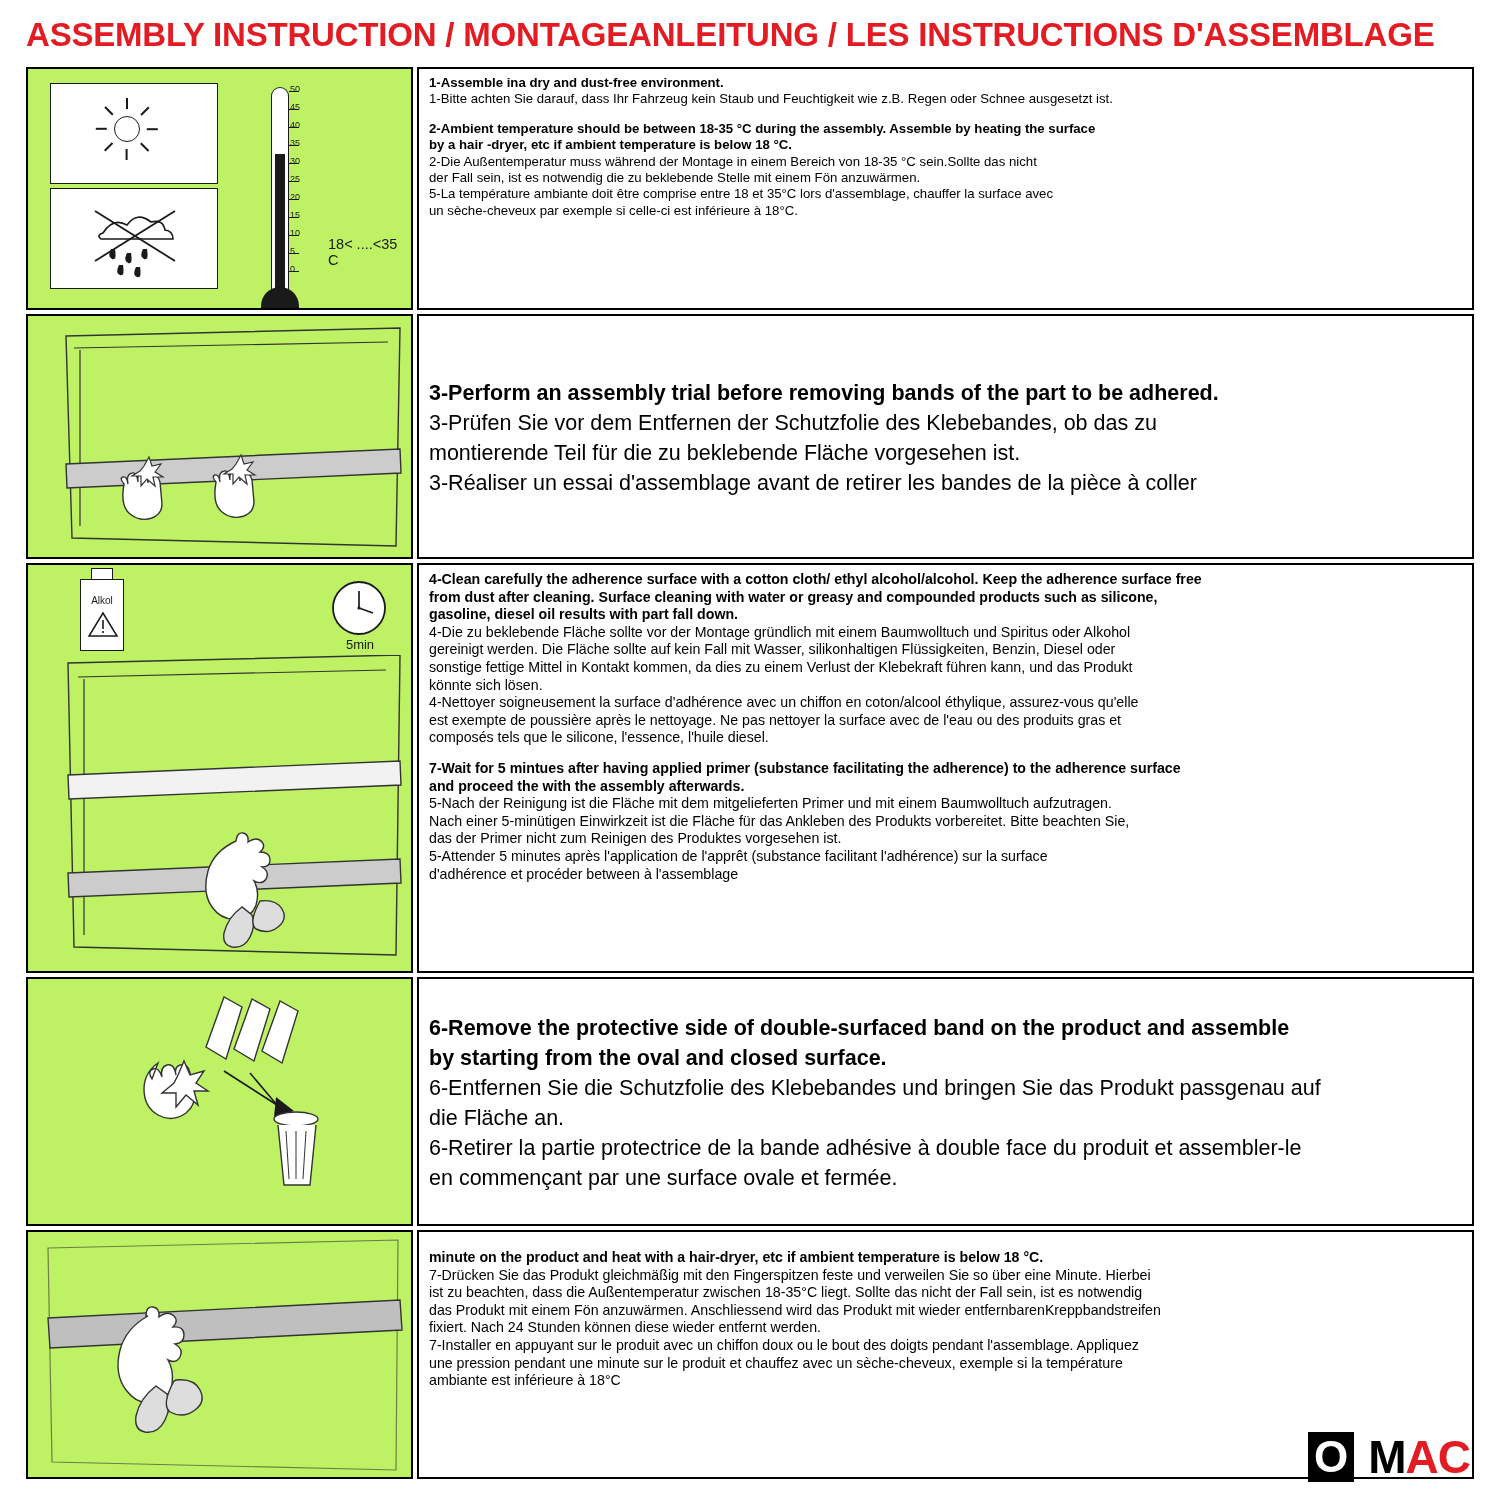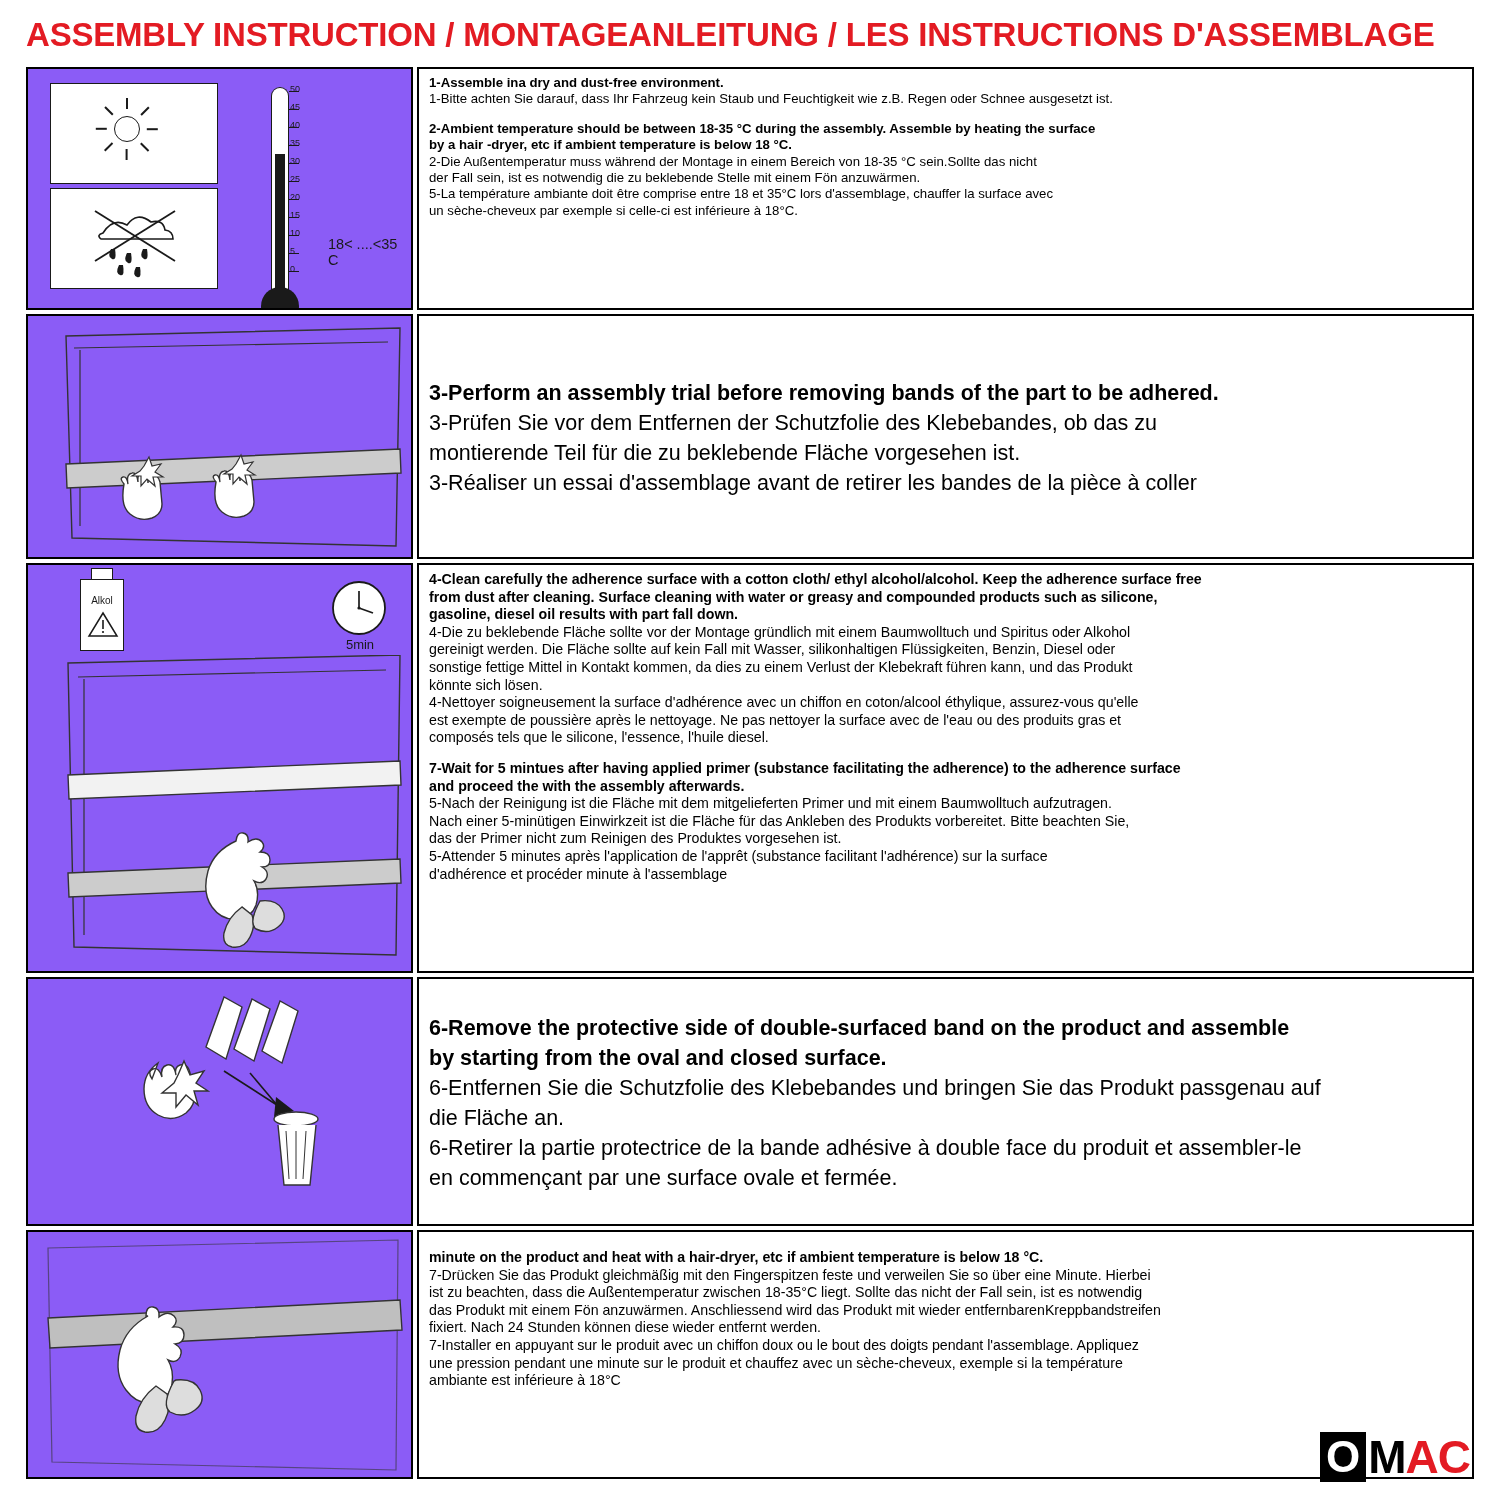--- a/index.html
+++ b/index.html
@@ -30,21 +30,21 @@
     top: 67px; left: 26px;
     width: 1448px;
     height: 1412px;
   }
   .row { position: absolute; left: 0; width: 1448px; }
   .cell-img {
     position: absolute;
     left: 0; top: 0;
     width: 387px; height: 100%;
     border: 2px solid #000;
-    background: #8b5cf6;
+    background: #bef264;
     overflow: hidden;
   }
   .cell-txt {
     position: absolute;
     left: 391px; top: 0;
     width: 1057px; height: 100%;
     border: 2px solid #000;
     background: #fff;
     padding: 6px 10px 4px 10px;
     overflow: hidden;
@@ -140,21 +140,21 @@
   }
   .logo-o {
     background: #000; color: #fff;
     font-size: 44px; font-weight: bold;
     width: 46px; height: 50px;
     display: flex; align-items: center; justify-content: center;
     line-height: 1;
   }
   .logo-rest {
     font-size: 46px; font-weight: bold; color: #e31b23;
-    line-height: 1; margin-left: 2px; letter-spacing: -1px;
+    line-height: 1; margin-left: 14px; letter-spacing: -1px;
   }
   .logo-m { color: #000; }
 </style>
 </head>
 <body>
 
 <div class="page">
 
   <div class="title">ASSEMBLY INSTRUCTION / MONTAGEANLEITUNG / LES INSTRUCTIONS D'ASSEMBLAGE</div>
 
@@ -305,21 +305,21 @@
         <p class="s14">4-Nettoyer soigneusement la surface d'adhérence avec un chiffon en coton/alcool éthylique, assurez-vous qu'elle</p>
         <p class="s14">est exempte de poussière après le nettoyage. Ne pas nettoyer la surface avec de l'eau ou des produits gras et</p>
         <p class="s14">composés tels que le silicone, l'essence, l'huile diesel.</p>
         <div class="gap"></div>
         <p class="s14 b">7-Wait for 5 mintues after having applied primer (substance facilitating the adherence) to the adherence surface</p>
         <p class="s14 b">and proceed the with the assembly afterwards.</p>
         <p class="s14">5-Nach der Reinigung ist die Fläche mit dem mitgelieferten Primer und mit einem Baumwolltuch aufzutragen.</p>
         <p class="s14">Nach einer 5-minütigen Einwirkzeit ist die Fläche für das Ankleben des Produkts vorbereitet. Bitte beachten Sie,</p>
         <p class="s14">das der Primer nicht zum Reinigen des Produktes vorgesehen ist.</p>
         <p class="s14">5-Attender 5 minutes après l'application de l'apprêt (substance facilitant l'adhérence) sur la surface</p>
-        <p class="s14">d'adhérence et procéder minute à l'assemblage</p>
+        <p class="s14">d'adhérence et procéder between à l'assemblage</p>
       </div>
     </div>
 
     <div class="row" style="top:910px; height:249px;">
       <div class="cell-img">
         <svg class="art-svg" width="387" height="249" viewBox="0 0 387 249">
           <g stroke="#333" stroke-width="1.4" fill="#fff">
             <polygon points="178,68 196,18 214,28 198,80"></polygon>
             <polygon points="206,70 224,20 242,30 226,82"></polygon>
             <polygon points="234,72 252,22 270,32 254,84"></polygon>

